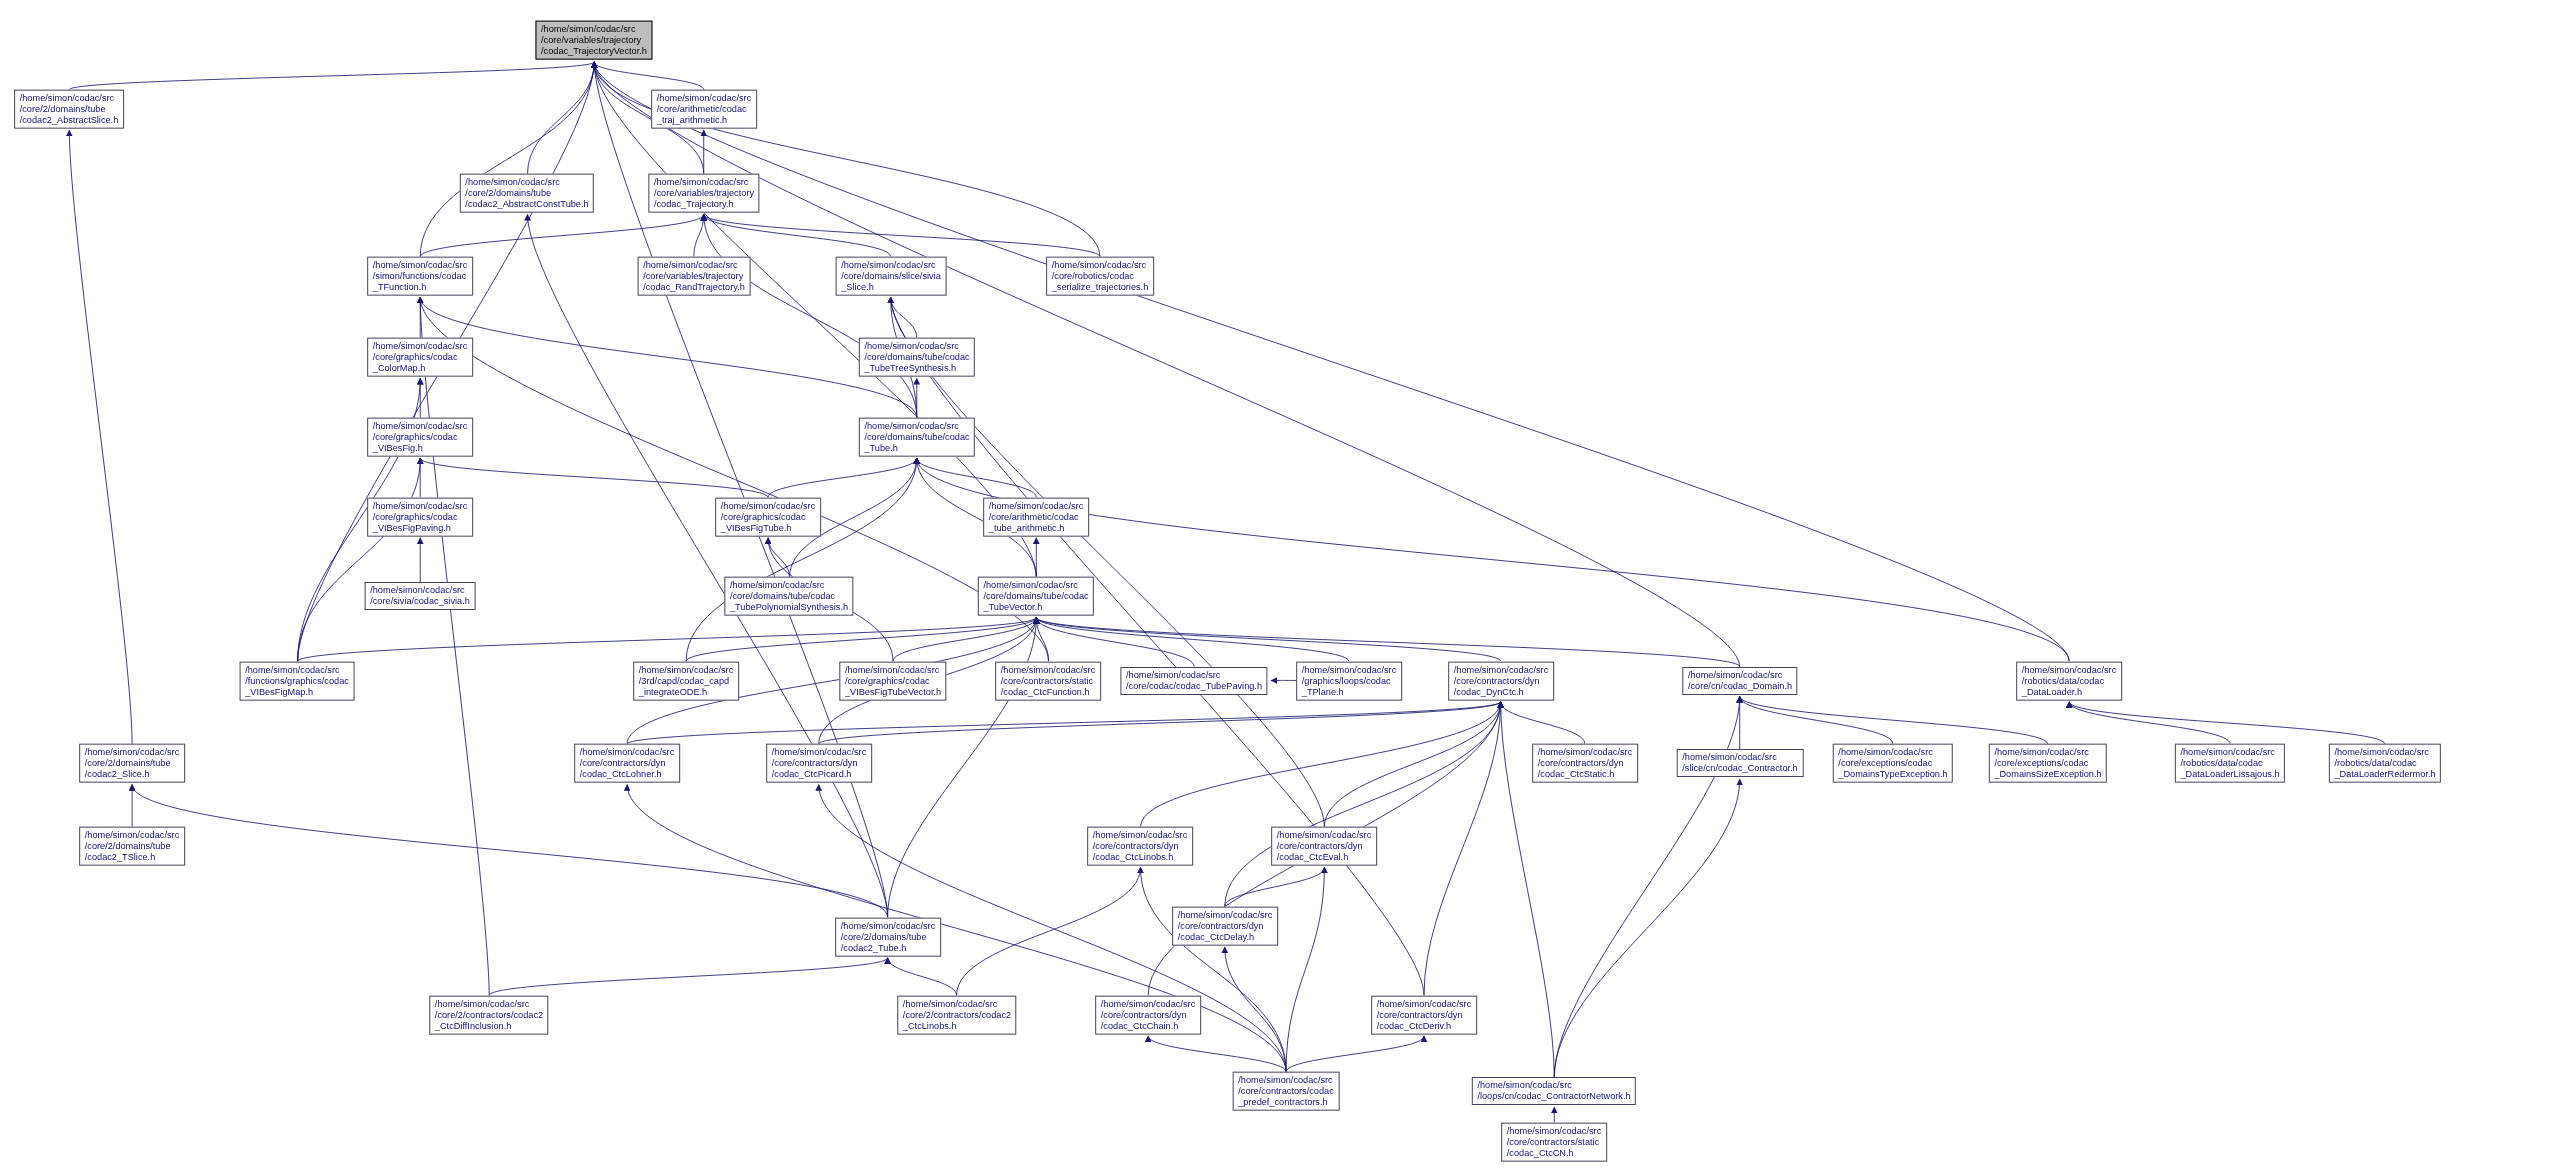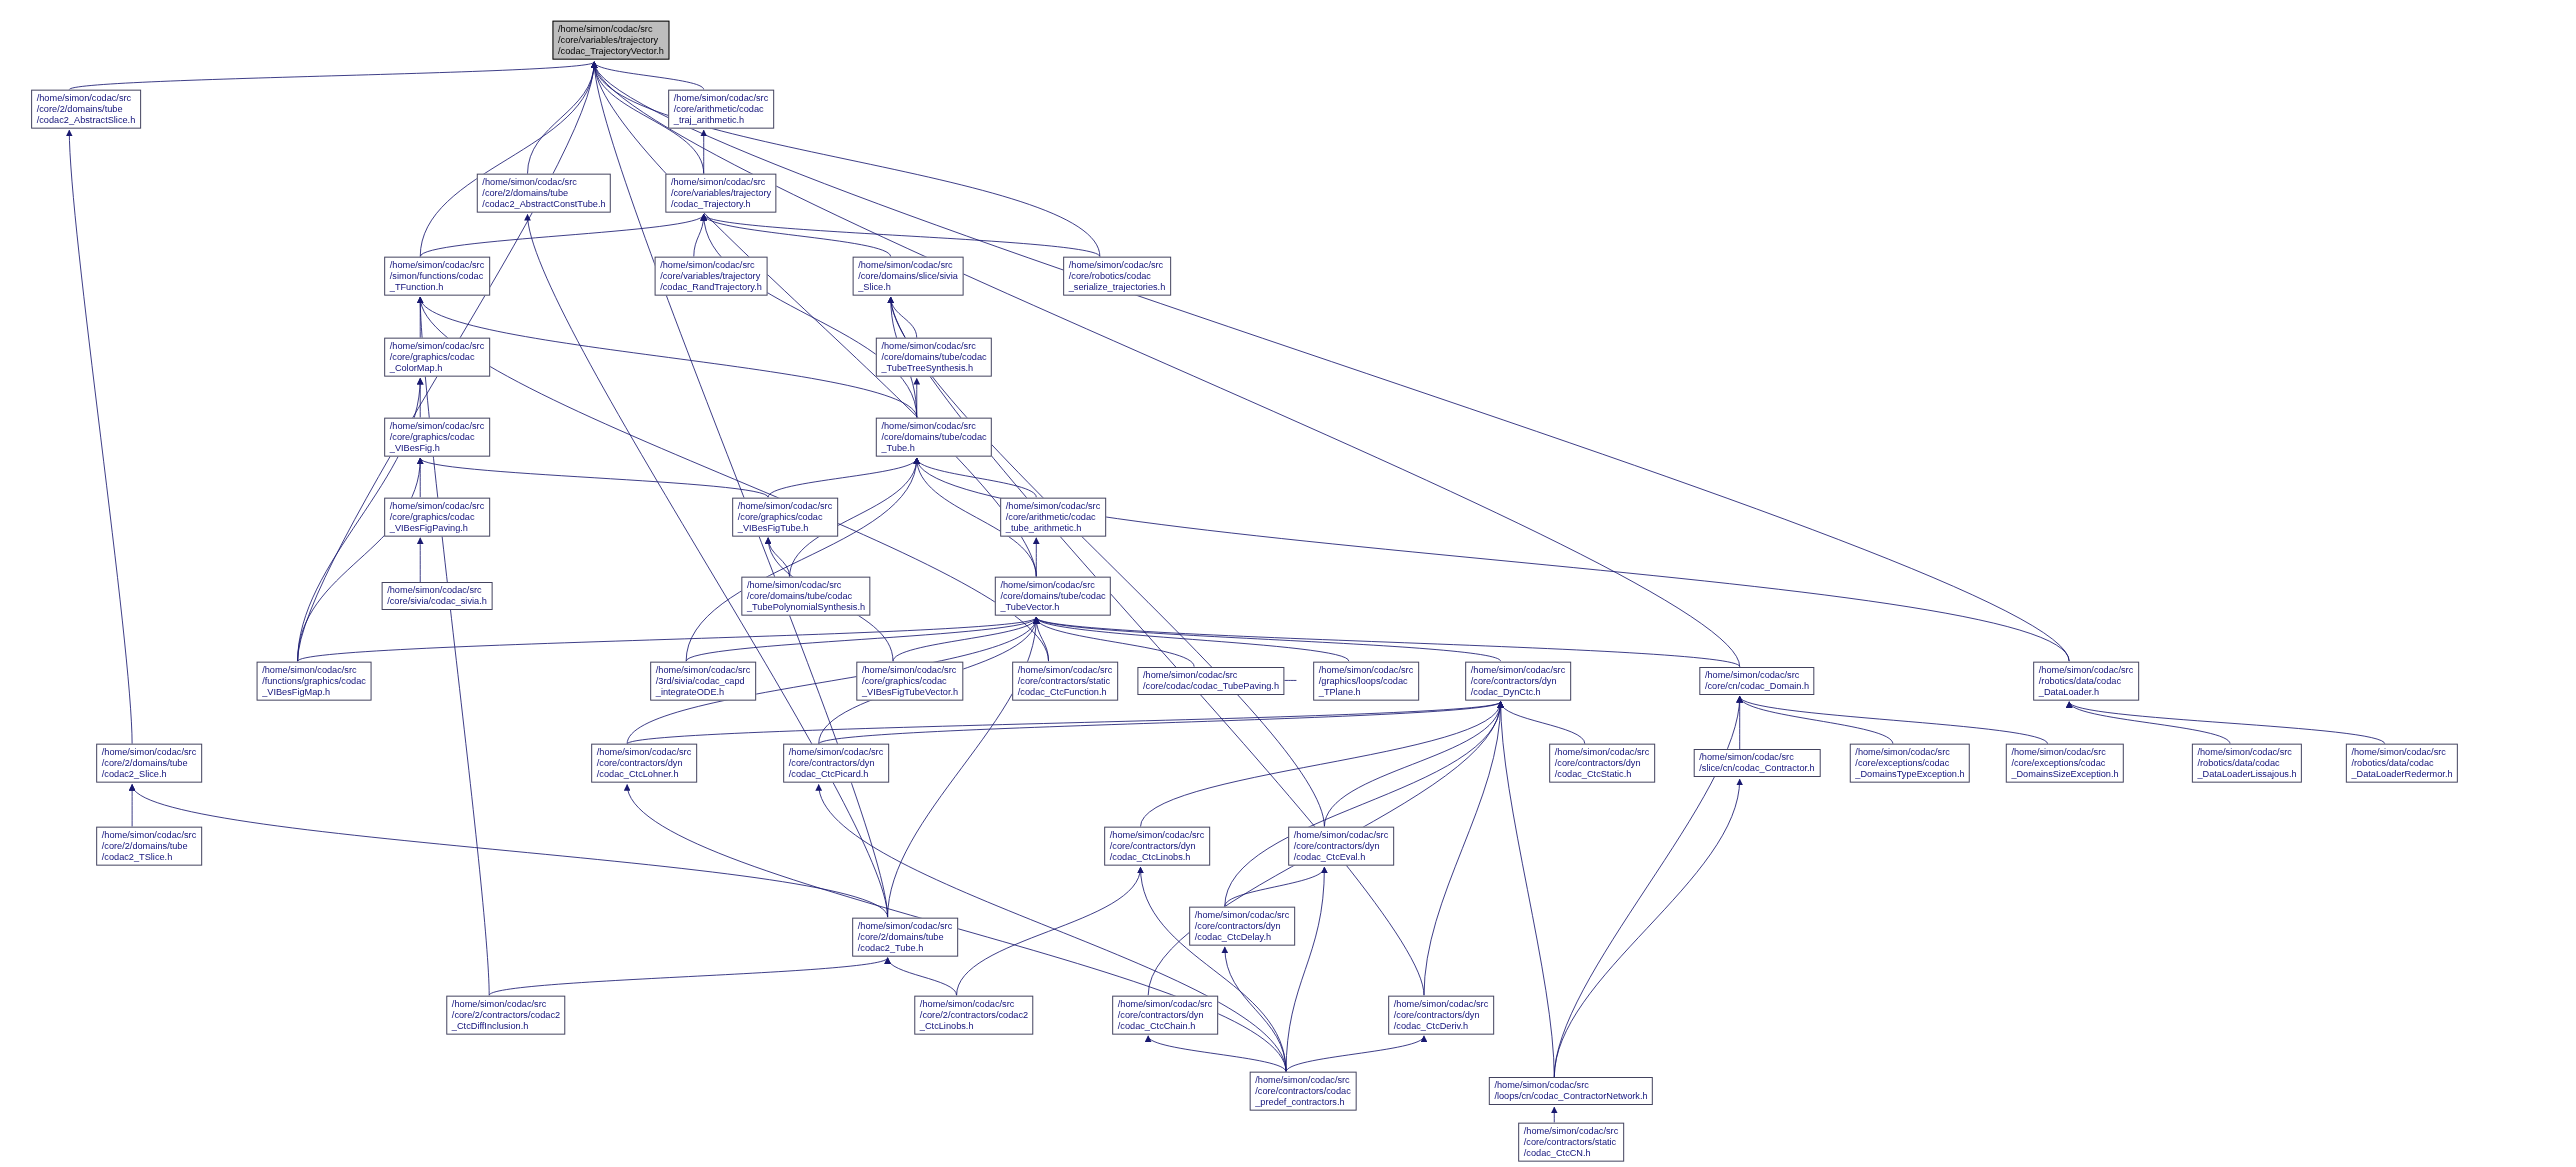--- a/index.html
+++ b/index.html
@@ -18,21 +18,20 @@
     background:#ffffff;
     border:0.8px solid #43435f;
     color:#10107a;
     font-size:9.2px;
     line-height:10.7px;
     padding:2.3px 4.6px;
     white-space:nowrap;
     box-sizing:border-box;
     cursor:pointer;
     z-index:2;
-    margin-left:17px;
   }
   .node.root{
     background:#bdbdbd;
     border:1.5px solid #000000;
     color:#000000;
   }
   .nl{white-space:nowrap;}
   path.edge{fill:none;stroke-width:1.1px;}
 </style>
 </head>
@@ -228,21 +227,21 @@
         <div class="nl">/core/domains/tube/codac</div>
         <div class="nl">_TubeVector.h</div>
       </div>
       <div class="node" style="left: 297px; top: 681px;">
         <div class="nl">/home/simon/codac/src</div>
         <div class="nl">/functions/graphics/codac</div>
         <div class="nl">_VIBesFigMap.h</div>
       </div>
       <div class="node" style="left: 686px; top: 681px;">
         <div class="nl">/home/simon/codac/src</div>
-        <div class="nl">/3rd/sivia/codac_capd</div>
+        <div class="nl">/3rd/capd/codac_capd</div>
         <div class="nl">_integrateODE.h</div>
       </div>
       <div class="node" style="left: 893px; top: 681px;">
         <div class="nl">/home/simon/codac/src</div>
         <div class="nl">/core/graphics/codac</div>
         <div class="nl">_VIBesFigTubeVector.h</div>
       </div>
       <div class="node" style="left: 1048px; top: 681px;">
         <div class="nl">/home/simon/codac/src</div>
         <div class="nl">/core/contractors/static</div>

